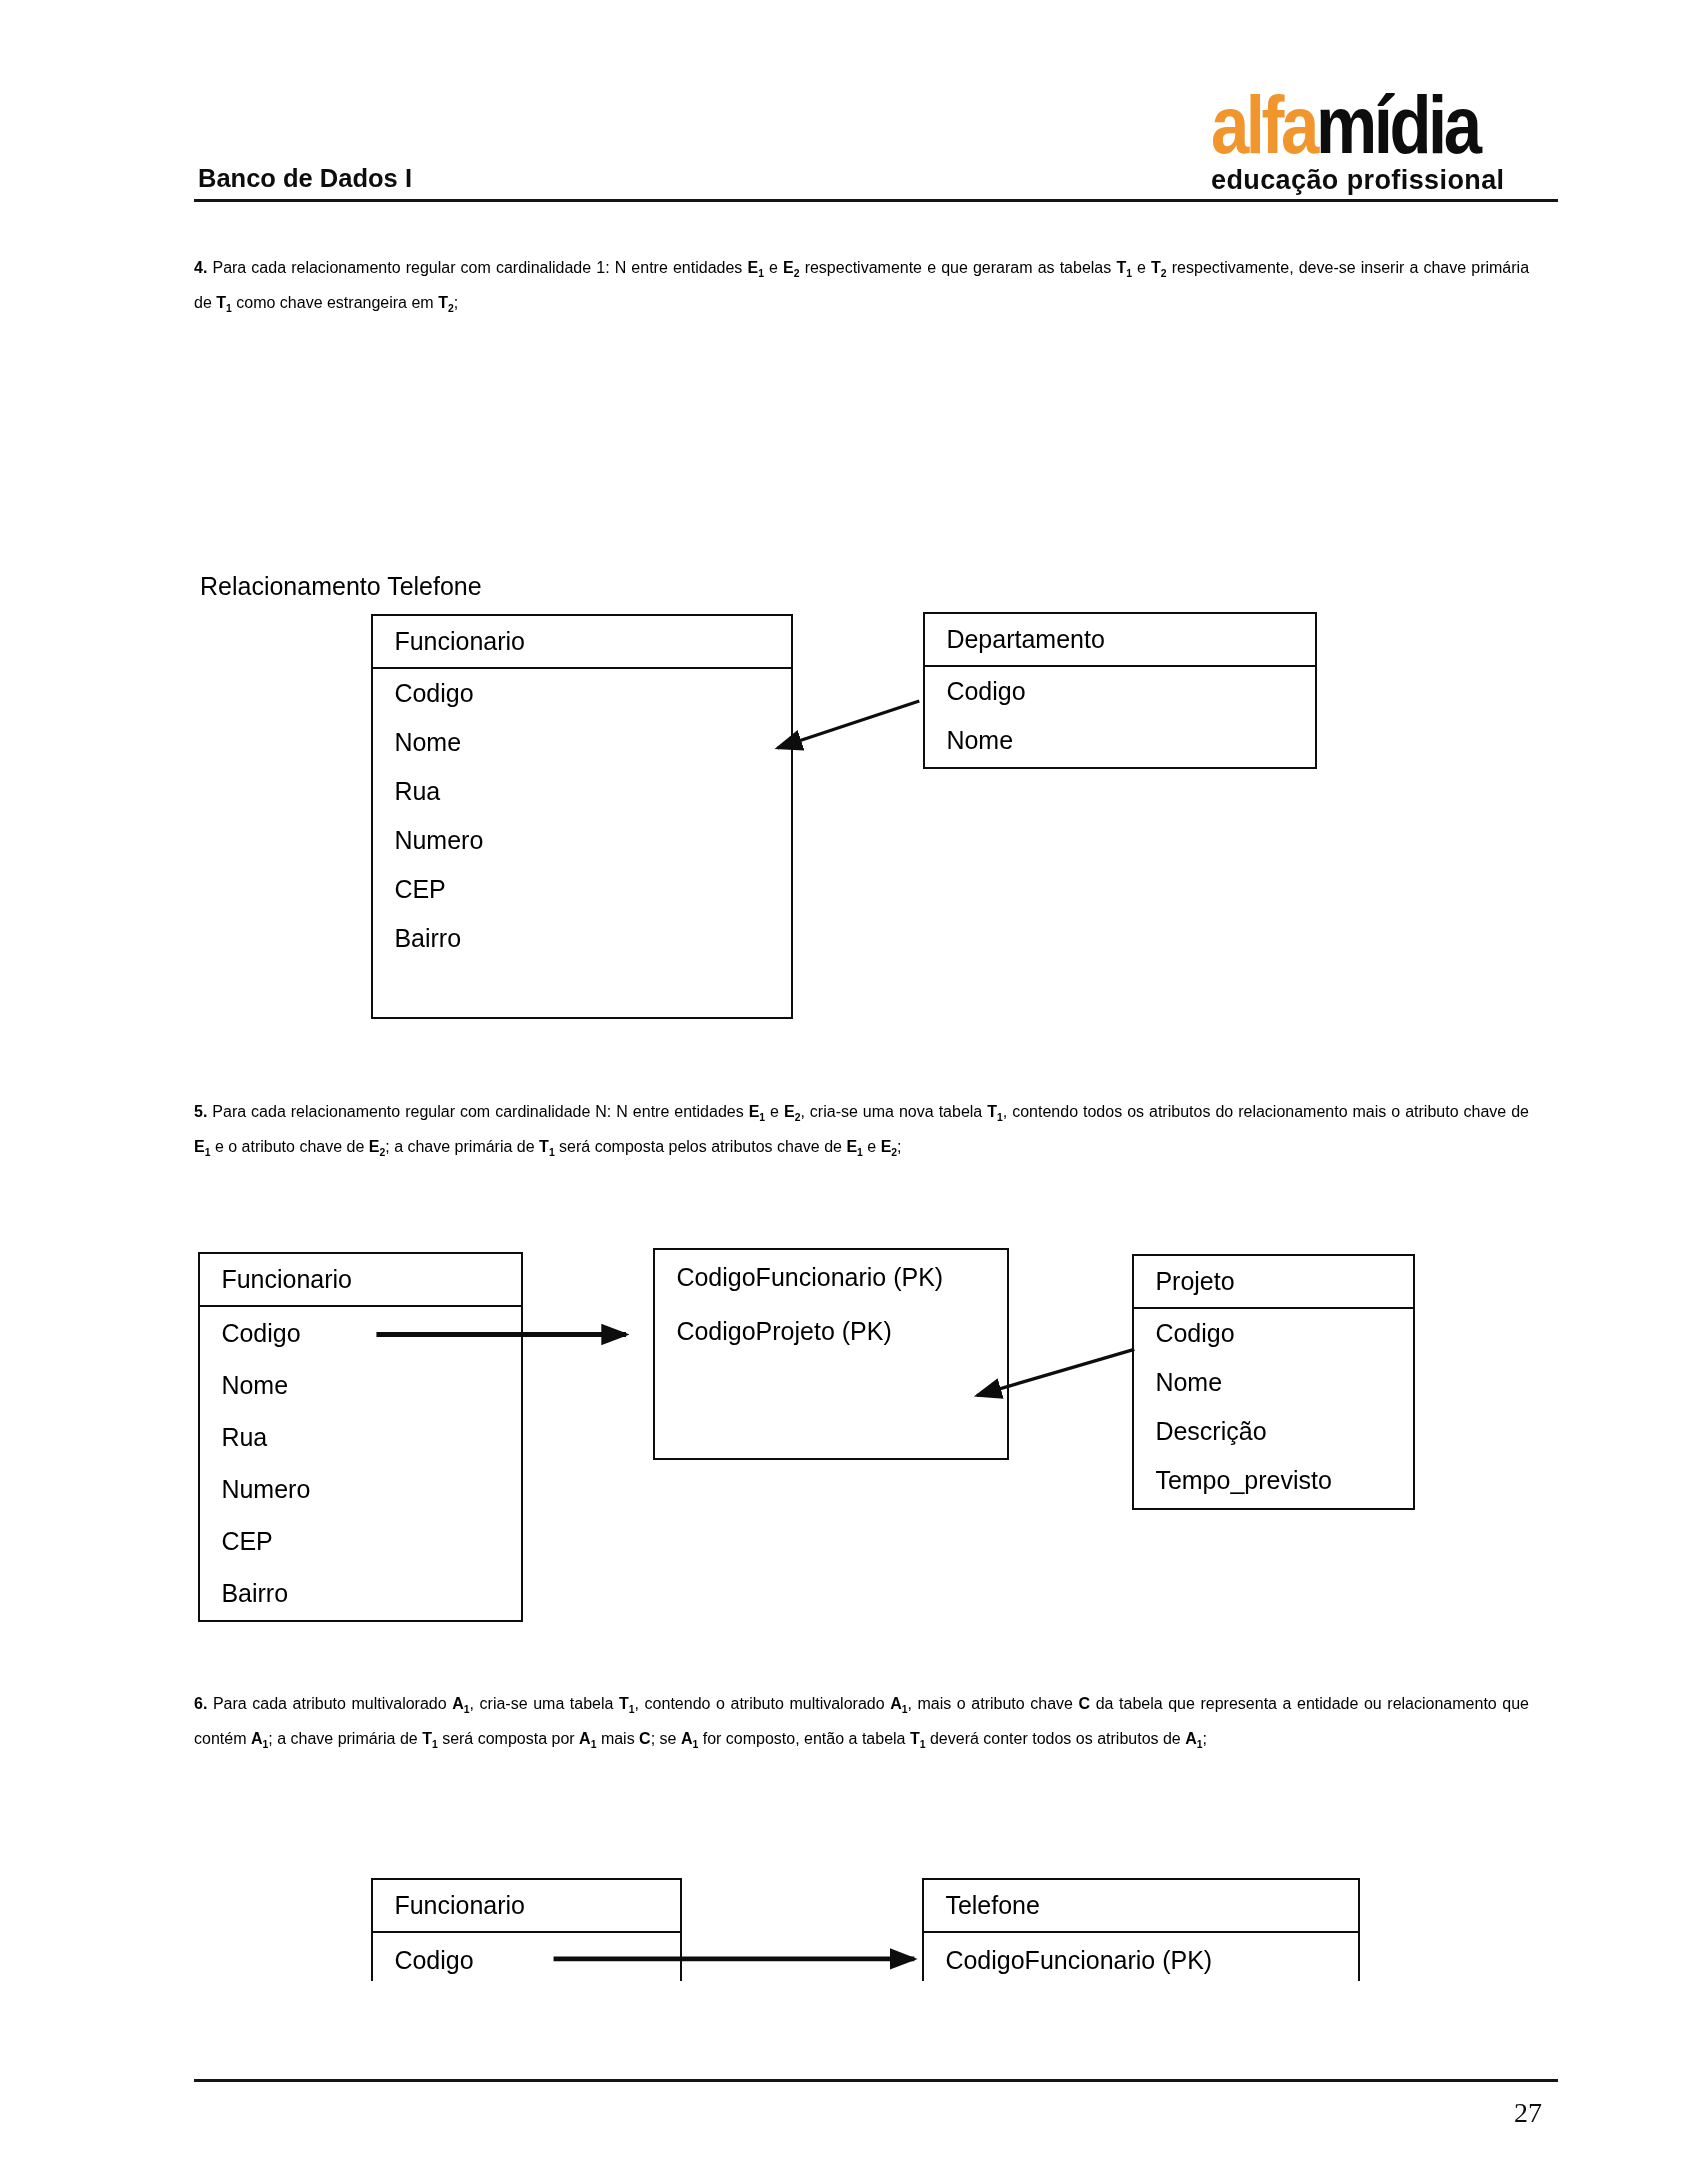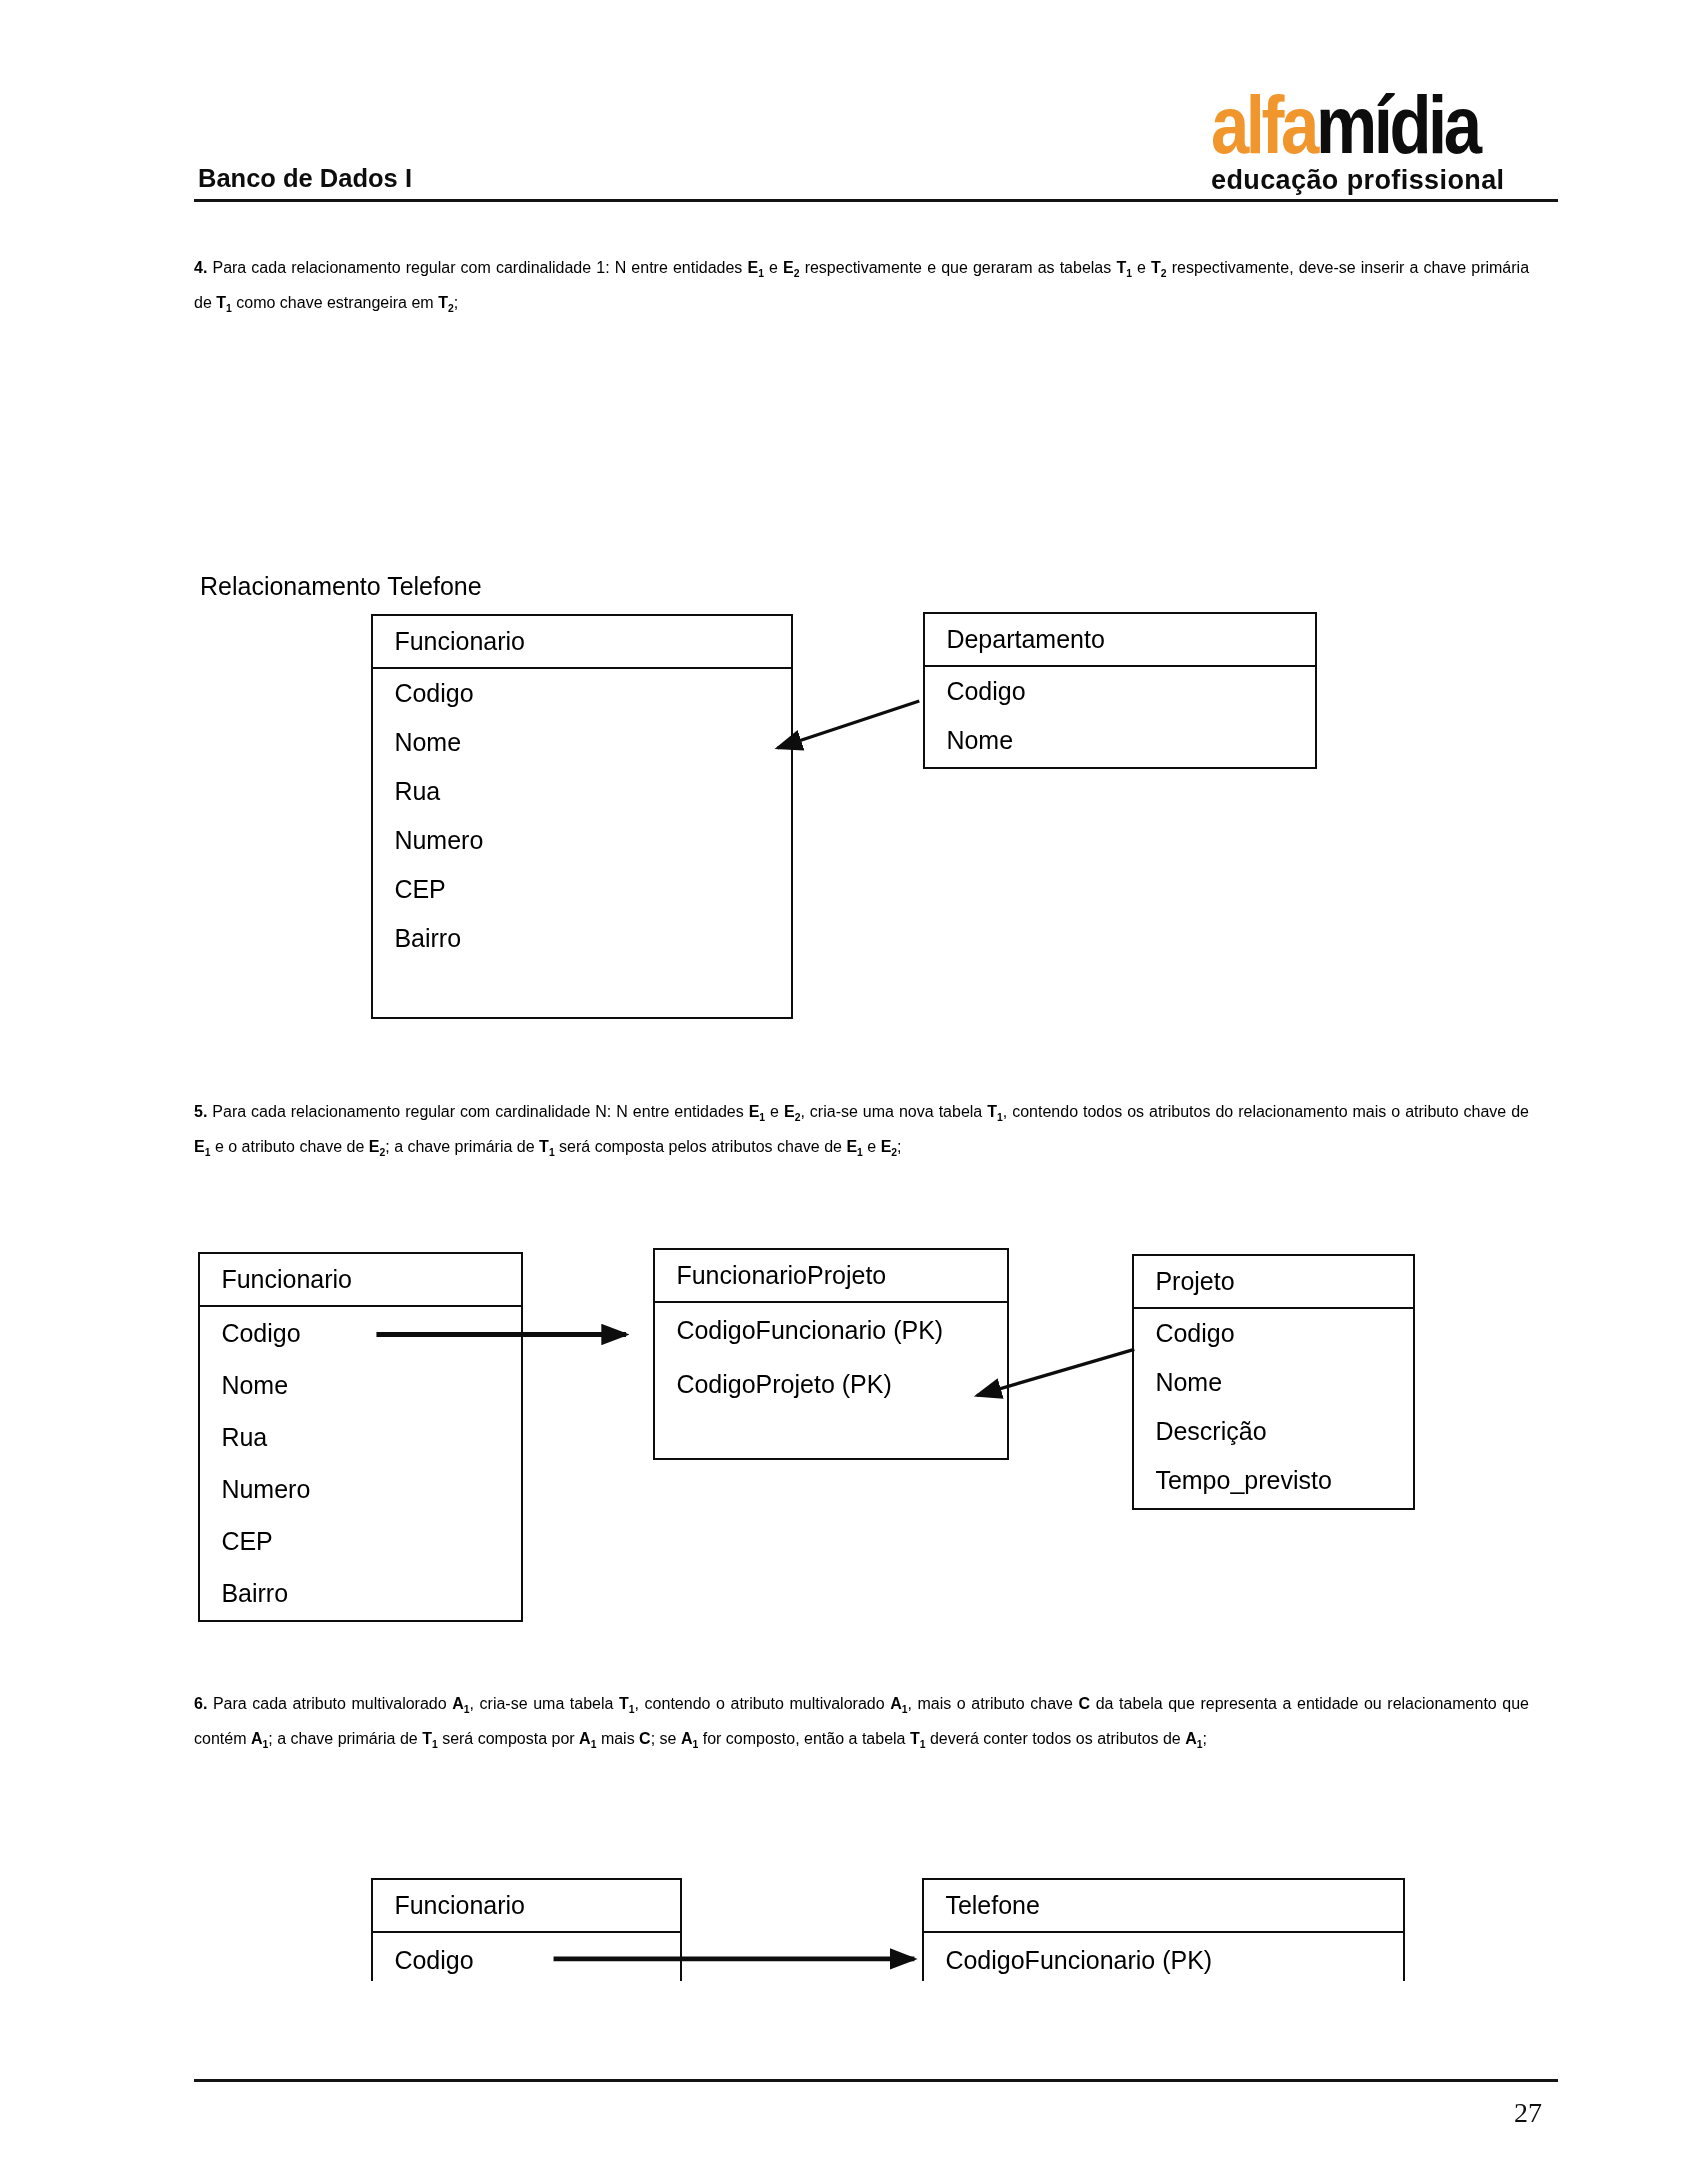--- a/index.html
+++ b/index.html
@@ -73,21 +73,21 @@
   .rows-65 .tbl-row { height: 54px; }
 
   #tbl-d1-funcionario  { left: 371px;  top: 614px;  width: 422px; height: 405px; }
   #tbl-d1-departamento { left: 923px; top: 612px;  width: 394px; height: 157px; }
 
   #tbl-d2-funcionario  { left: 198px;  top: 1252px; width: 325px; height: 370px; }
   #tbl-d2-funcprojeto  { left: 653px;  top: 1248px; width: 356px; height: 212px; }
   #tbl-d2-projeto      { left: 1132px; top: 1254px; width: 283px; height: 256px; }
 
   #tbl-d3-funcionario  { left: 371px;  top: 1878px; width: 311px; height: 103px; }
-  #tbl-d3-telefone     { left: 922px; top: 1878px; width: 483px; height: 103px; }
+  #tbl-d3-telefone     { left: 922px; top: 1878px; width: 438px; height: 103px; }
 
   .arrows {
     position: absolute; left: 0; top: 0; width: 1687px; height: 2183px;
     pointer-events: none;
   }
 </style>
 </head>
 <body>
 
 <div class="page">
@@ -127,21 +127,20 @@
     <div class="tbl-title">Funcionario</div>
     <div class="tbl-row">Codigo</div>
     <div class="tbl-row">Nome</div>
     <div class="tbl-row">Rua</div>
     <div class="tbl-row">Numero</div>
     <div class="tbl-row">CEP</div>
     <div class="tbl-row">Bairro</div>
   </div>
 
   <div class="tbl rows-65" id="tbl-d2-funcprojeto">
-    <div class="tbl-title">FuncionarioProjeto</div>
     <div class="tbl-row">CodigoFuncionario (PK)</div>
     <div class="tbl-row">CodigoProjeto (PK)</div>
   </div>
 
   <div class="tbl" id="tbl-d2-projeto">
     <div class="tbl-title">Projeto</div>
     <div class="tbl-row">Codigo</div>
     <div class="tbl-row">Nome</div>
     <div class="tbl-row">Descrição</div>
     <div class="tbl-row">Tempo_previsto</div>

